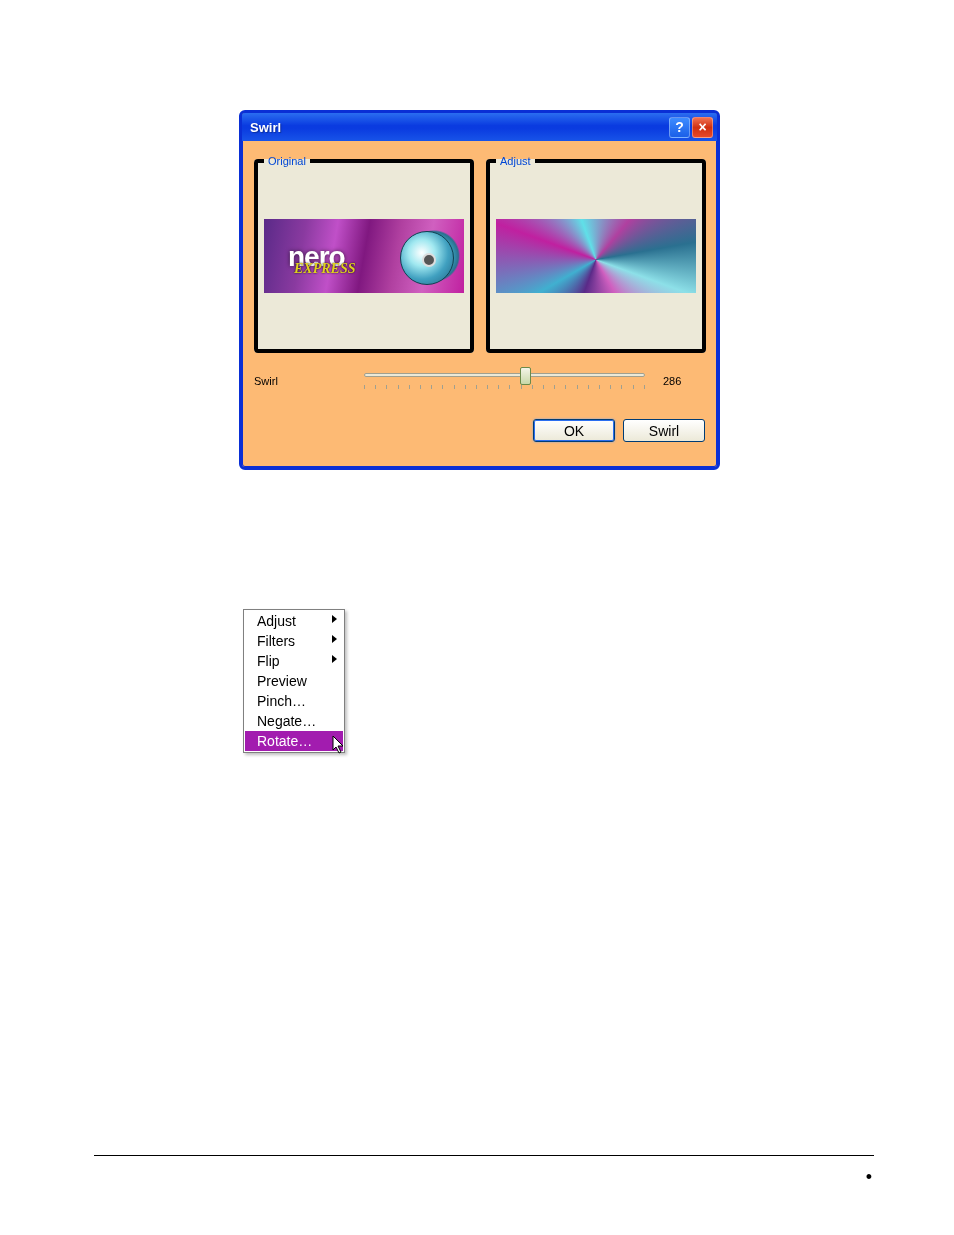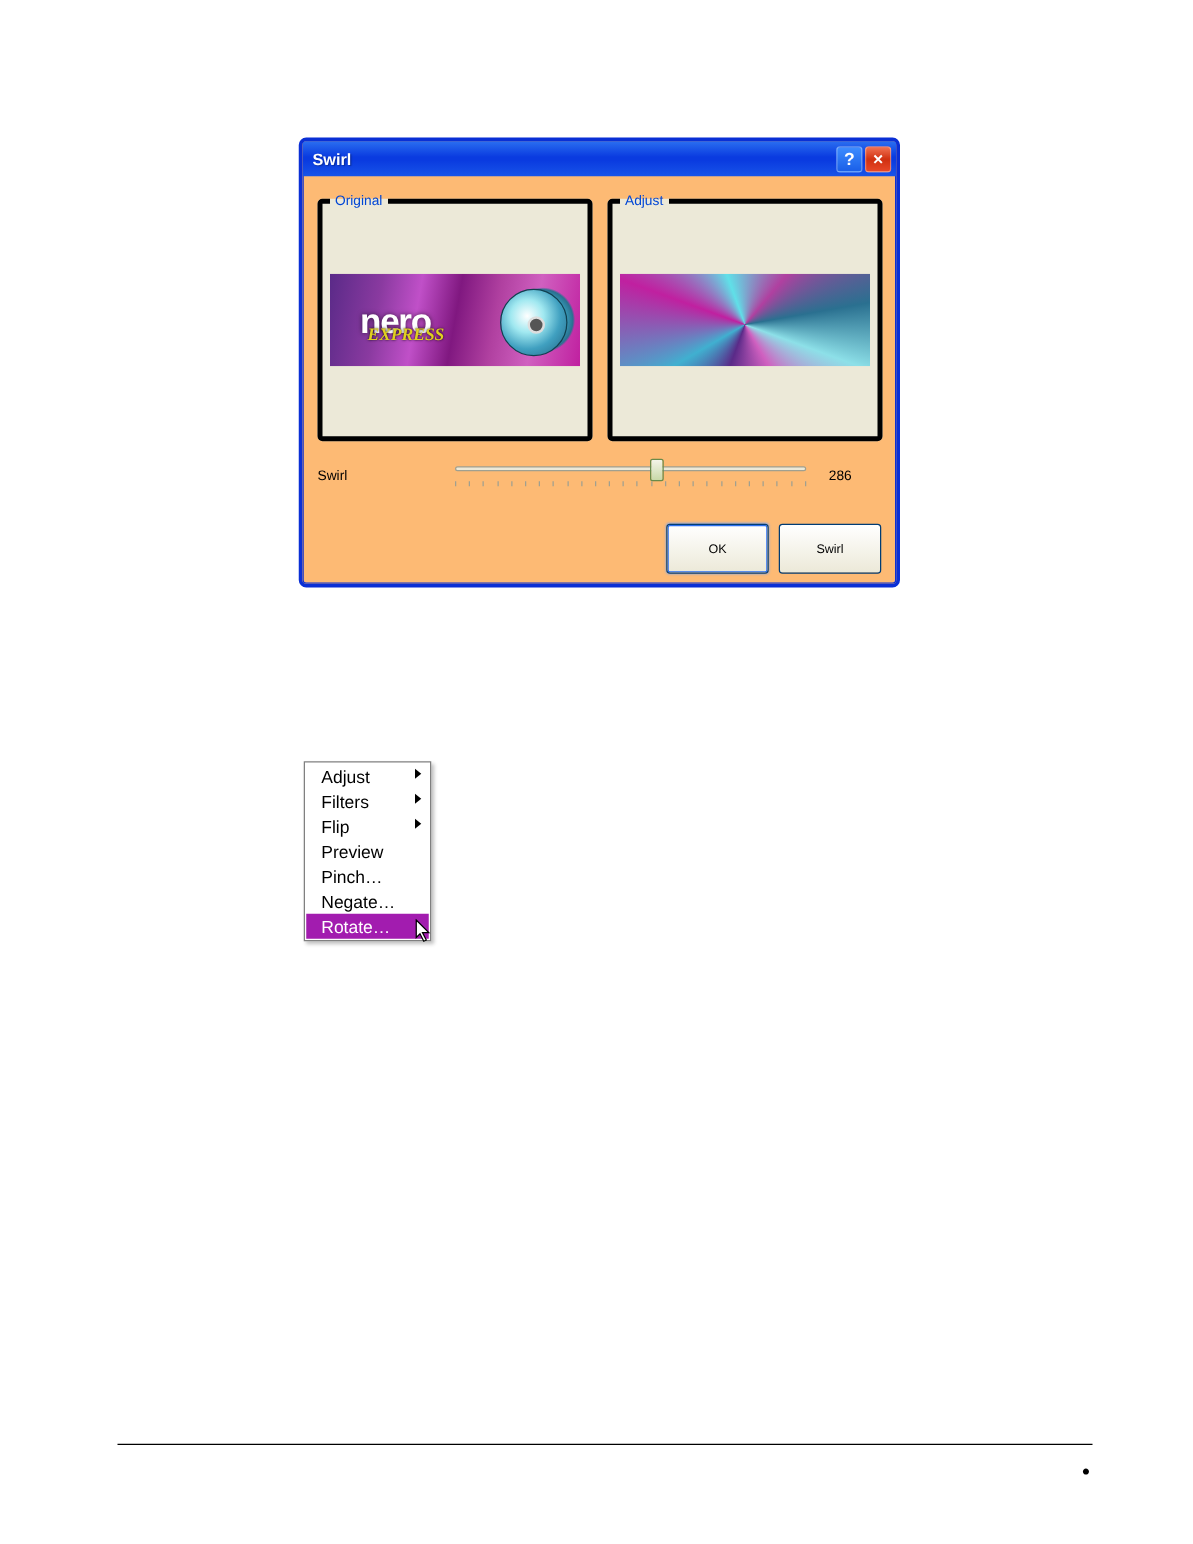--- a/index.html
+++ b/index.html
@@ -159,24 +159,24 @@
     position:absolute; left:0; right:0; top:18px; height:8px;
     display:flex; justify-content:space-between;
   }
   .slider-ticks span { width:1px; height:4px; background:#a0a090; }
 
   .dialog-buttons {
     display:flex; justify-content:flex-end; gap:8px;
     margin-top: 24px;
   }
   .xp-btn {
-    min-width: 82px; height:40px;
+    min-width: 82px; height:23px;
     background: linear-gradient(to bottom, #ffffff, #ece9d8);
     border:1px solid #003c74; border-radius:3px;
-    font-size:10px; padding:0 2px;
+    font-size:14px; padding:0 2px;
     display:flex; align-items:center; justify-content:center;
   }
   .xp-btn.default {
     box-shadow: 0 0 0 1px #2a6ef0 inset, 0 0 2px #6aa0ff;
   }
 
   
   .context-menu {
     position:absolute;
     left: 243px; top: 609px;

